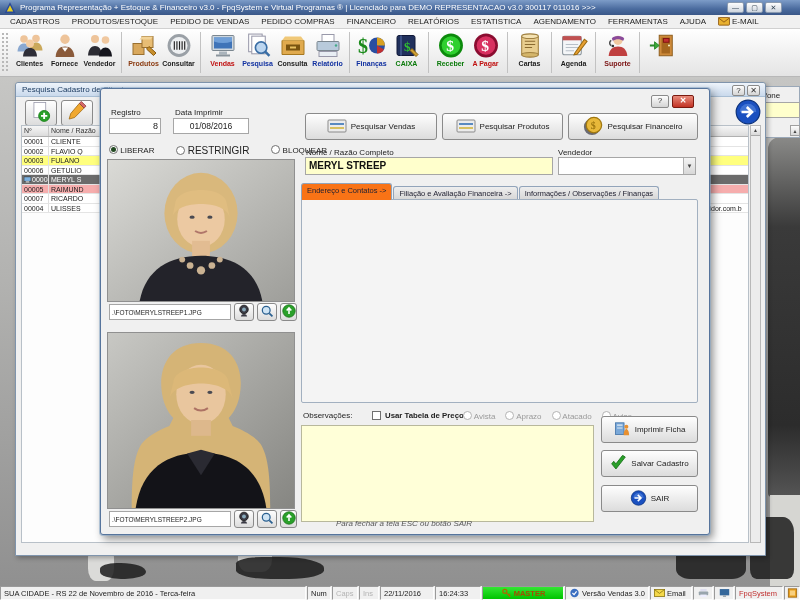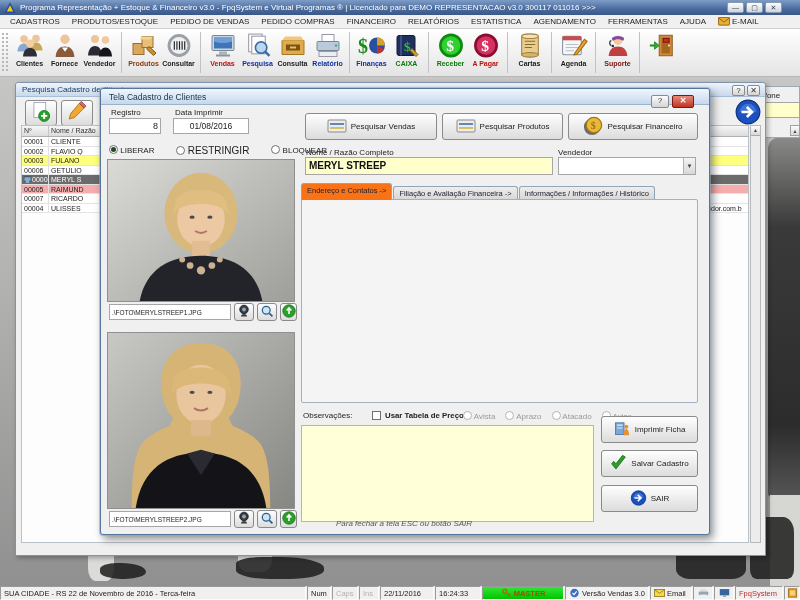--- a/index.html
+++ b/index.html
@@ -449,23 +449,20 @@
             <div class="c-mail">il@servidor.com.b</div>
           </div>
         </div>
     </div>
     <div class="sscroll">
       <div class="up">▲</div>
     </div>
   </div>
 
   <div class="dialog">
-    <div class="dlg-title">
-      <span>Tela Cadastro de Clientes</span>
-    </div>
     <div class="helpbtn dlg-help">?</div>
     <div class="closebtn-red dlg-close">✕</div>
 
     <span class="flabel" style="left:10px; top:19px;">Registro</span>
     <input class="fin" style="left: 8px; top: 29px; width: 52px; height: 16px; text-align: right; font-size: 9px;" readonly="" value="8">
     <span class="flabel" style="left:74px; top:19px;">Data Imprimir</span>
     <input class="fin" style="left: 72px; top: 29px; width: 76px; height: 16px; text-align: center; font-size: 8.5px;" readonly="" value="01/08/2016">
 
     <div style="position:absolute; left:8px; top:56px; width:270px; display:flex; gap:22px;" id="statusradios">
         <span><span class="radio on"></span> <span style="font-size: 8px;">LIBERAR</span></span>
@@ -563,21 +560,21 @@
     <div class="yellowname" style="left:204px; top:68px; width:248px; height:18px;">MERYL STREEP</div>
     <span class="flabel" style="left:457px; top:59px;">Vendedor</span>
     <div class="sel" style="left:457px; top:68px; width:138px; height:18px;">
       <span class="sval"></span>
         <span class="sarr">▼</span>
     </div>
 
     <div class="tabs" id="dlgtabs">
         <span class="tab active">Endereço e Contatos  -&gt;</span>
         <span class="tab">Filiação e Avaliação Financeira  -&gt;</span>
-        <span class="tab">Informações / Informações / Histórico</span>
+        <span class="tab">Informações / Observações / Finanças</span>
       </div>
     <div class="gpanel"></div>
 
     <span class="flabel" style="left:210px; top:117px;">Nome Fantasia / Apelido</span>
     <input class="fin" style="left: 210px; top: 127px; width: 228px; height: 15px;" readonly="" value="">
     <span class="flabel" style="left:447px; top:117px;">Seguimento do Cliente ou Tipo</span>
     <div class="sel" style="left:447px; top:127px; width:126px; height:15px;">
       <span class="sval"></span>
         <span class="sarr">▼</span>
     </div>

